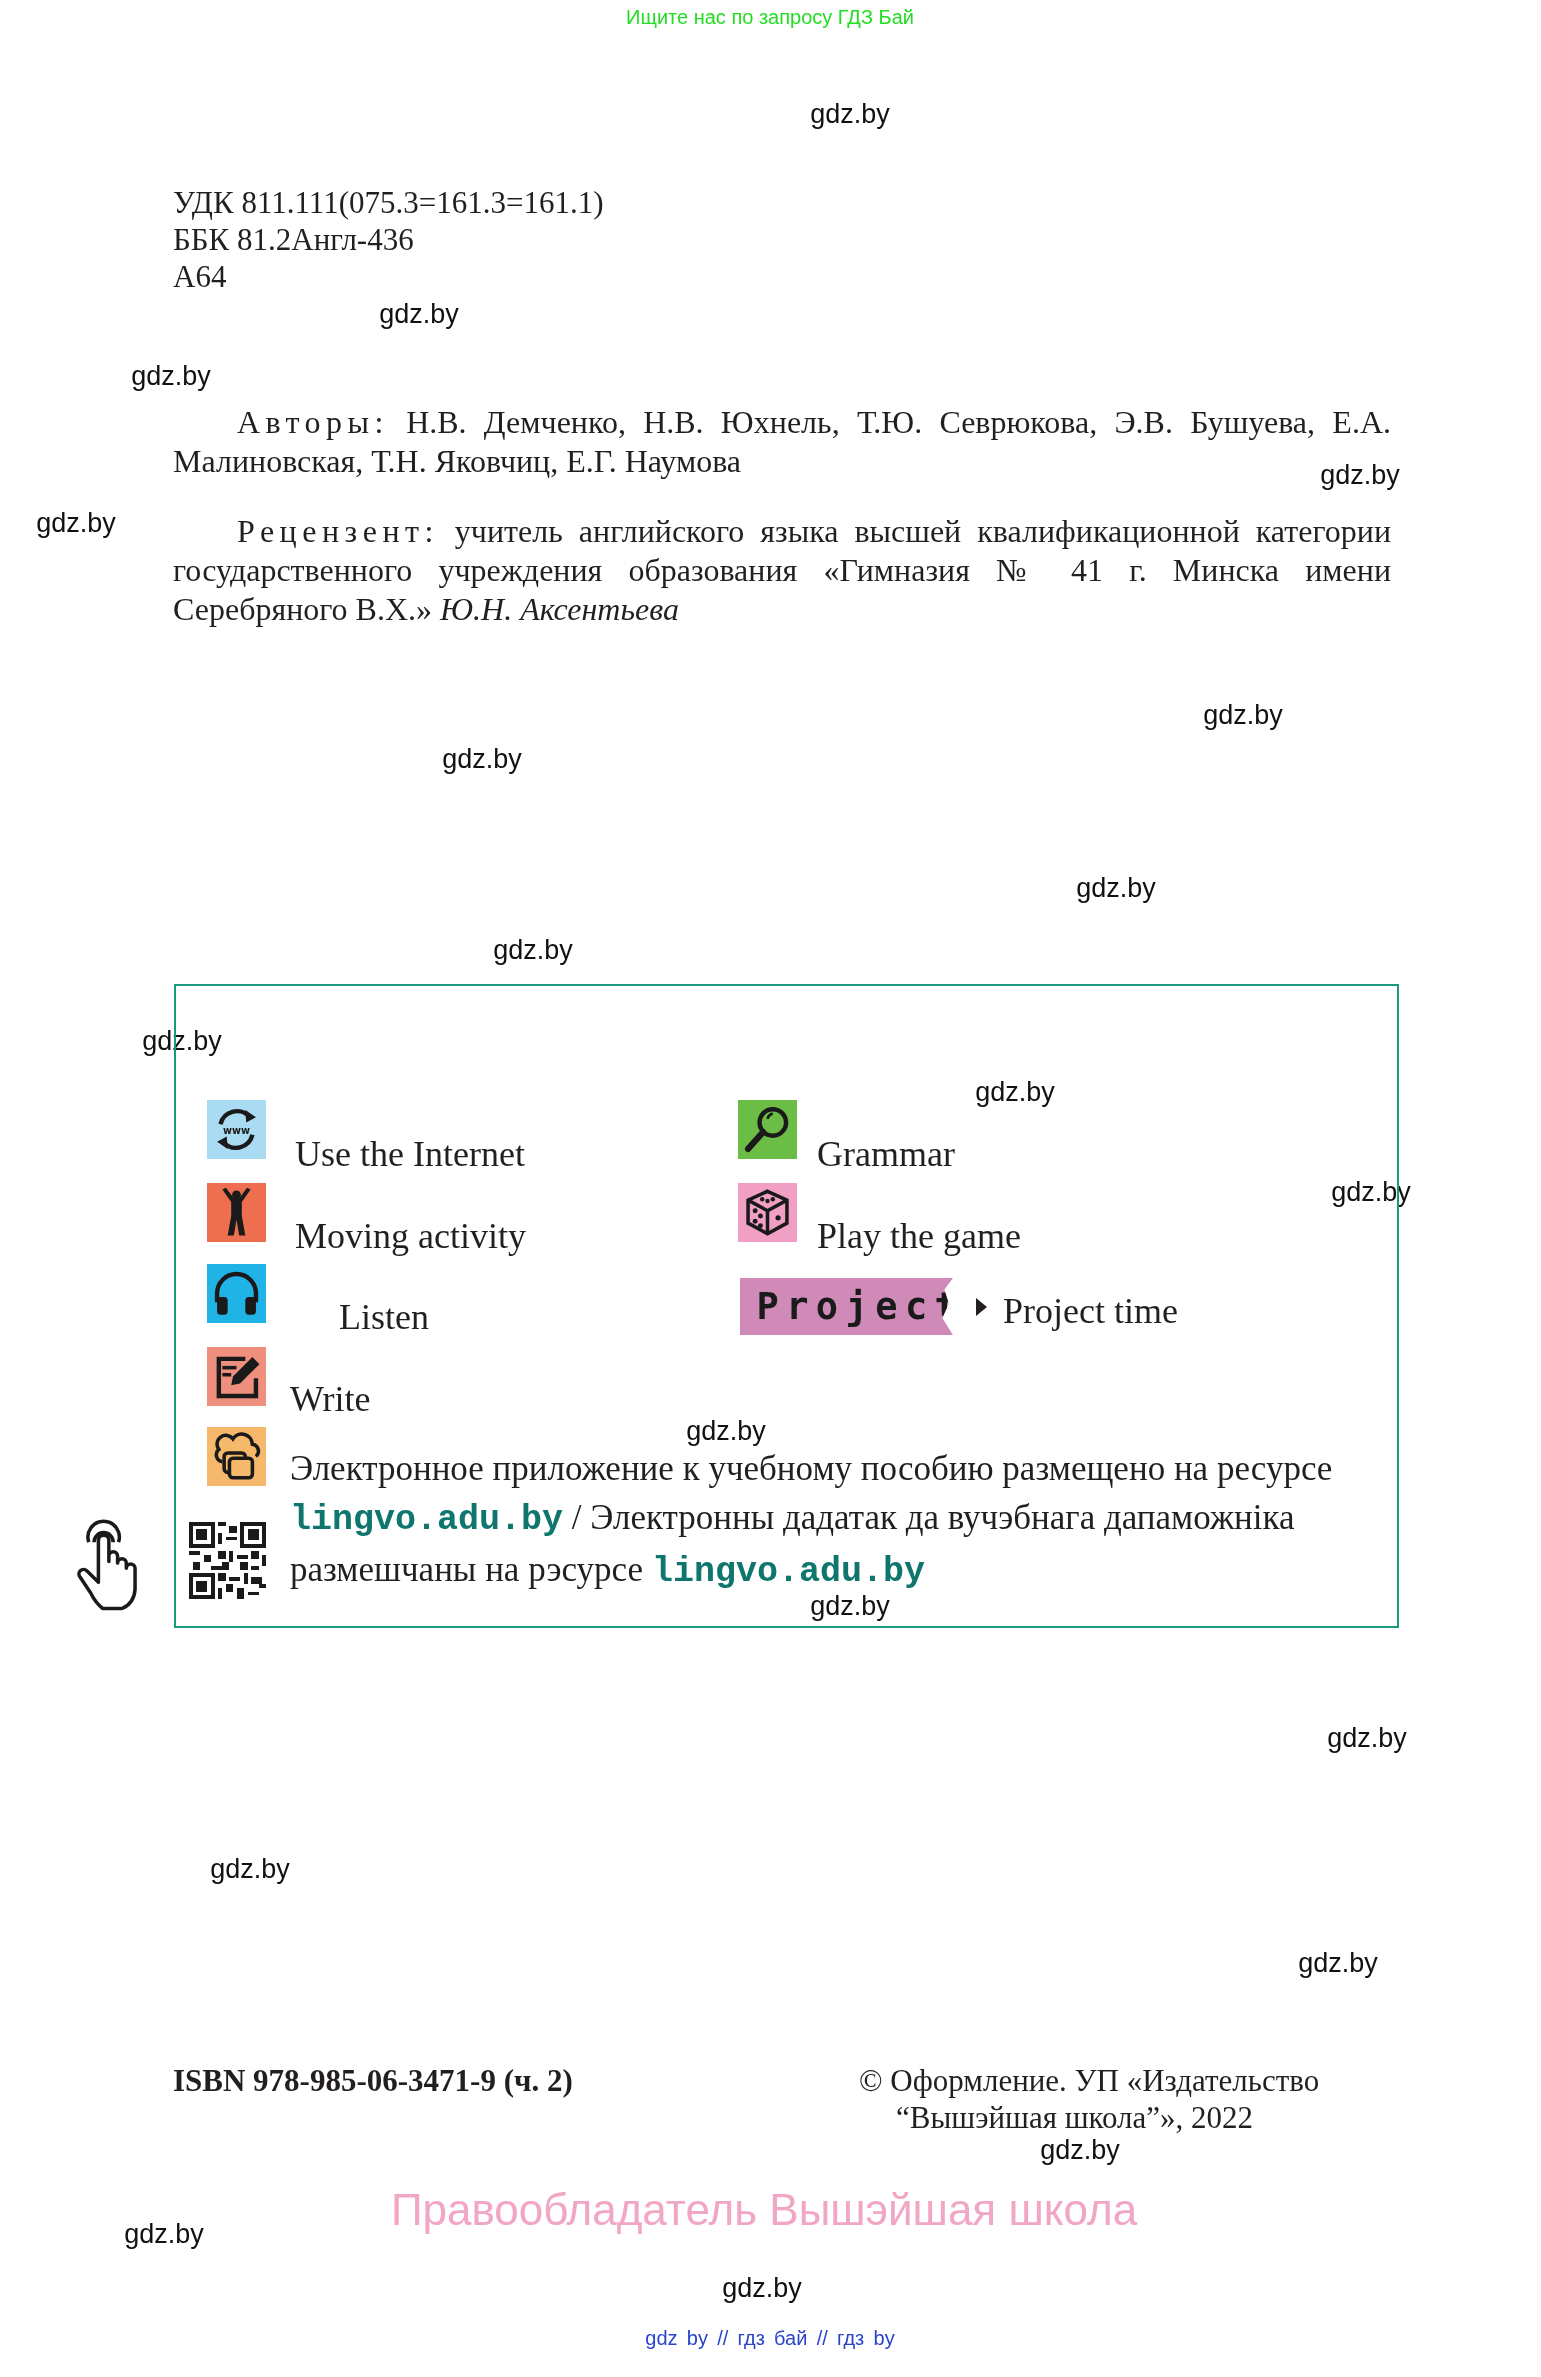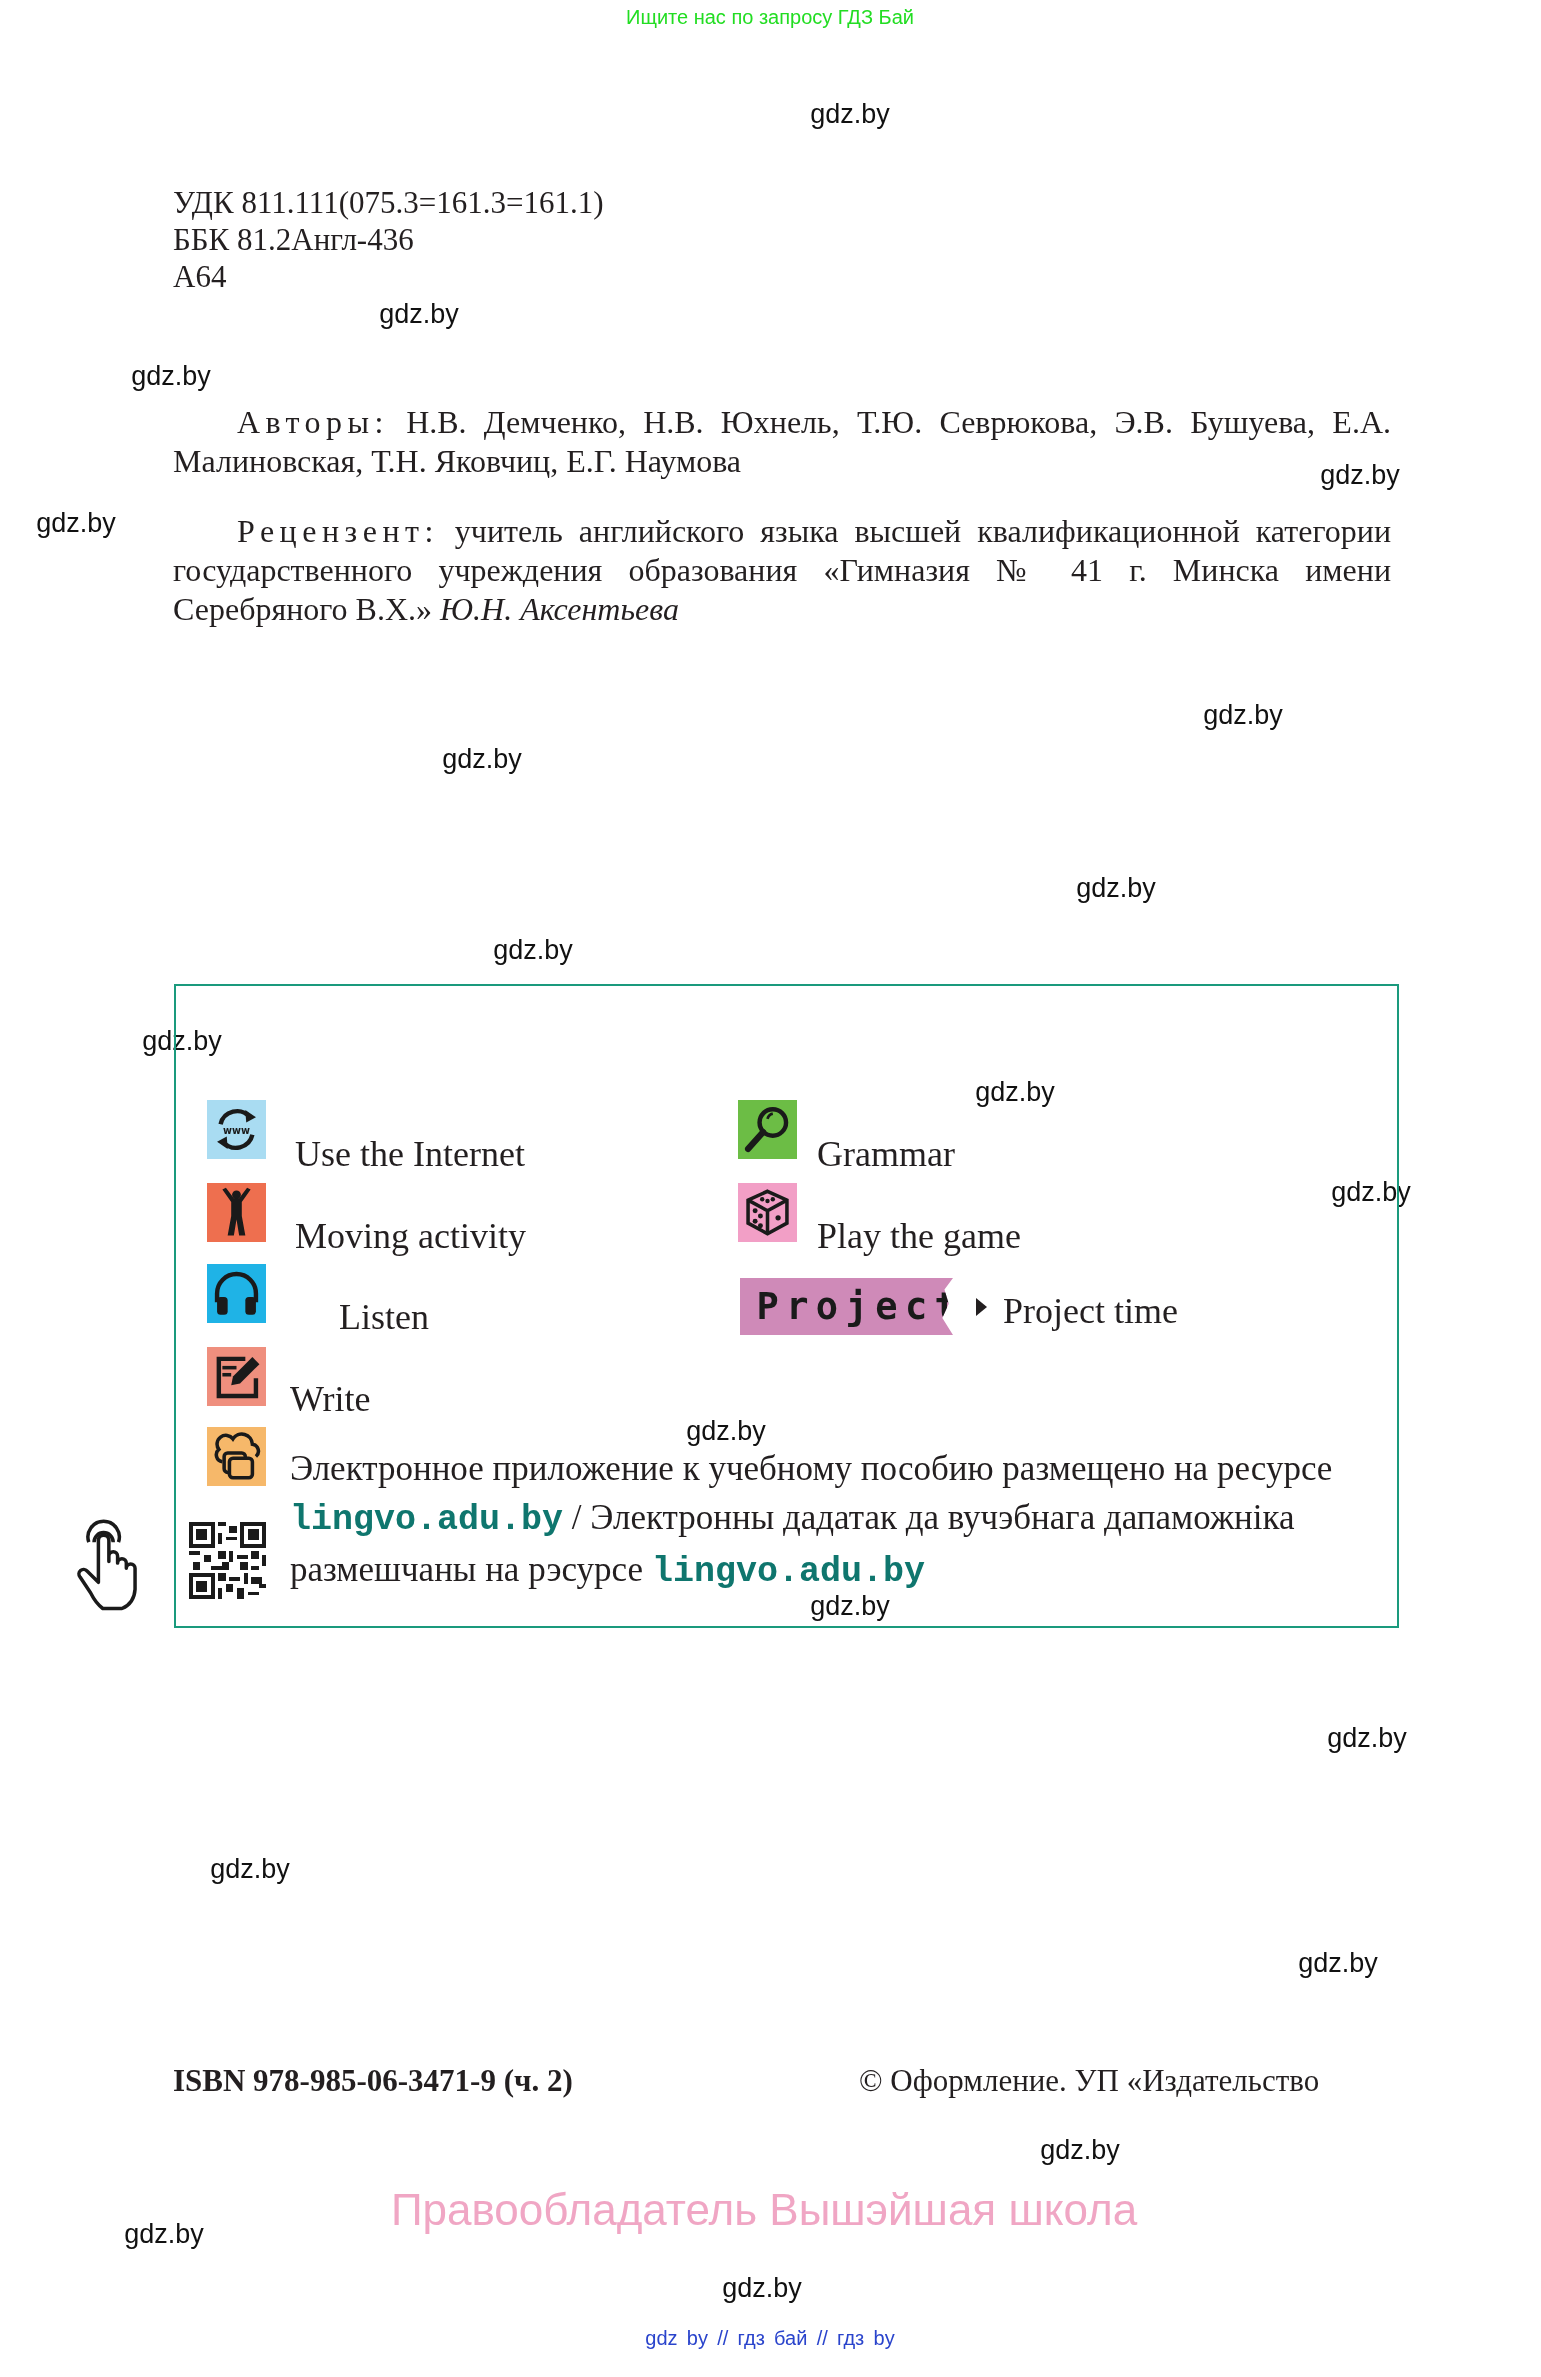--- a/index.html
+++ b/index.html
@@ -194,18 +194,19 @@
   <path d="M24 30 A11 11 0 1 1 46 30" fill="none" stroke="#1a1a1a" stroke-width="4"></path>
   <path d="M29 62 L29 28 A6 6 0 0 1 41 28 L41 52 L41 46 A5 5 0 0 1 51 46 L51 54 A5 5 0 0 1 61 54 L61 60 A5 5 0 0 1 71 60 L71 84 Q70 100 56 106 L34 106 Q26 100 20 88 L8 70 A5 5 0 0 1 16 63 L29 76 Z" fill="none" stroke="#1a1a1a" stroke-width="4" stroke-linejoin="round"></path>
 </svg>
 
 <div class="isbn">
   <div>ISBN 978-985-06-3471-9 (ч. 2)</div>
 </div>
 
 <div class="copyright">
   <div>© Оформление. УП «Издательство</div>
+  <div>“Вышэйшая школа”», 2022</div>
 </div>
 
 <div class="rights">Правообладатель Вышэйшая школа</div>
 
 <div class="footerlinks">gdz by  //  гдз бай  //  гдз by</div>
 
 
 </body></html>

